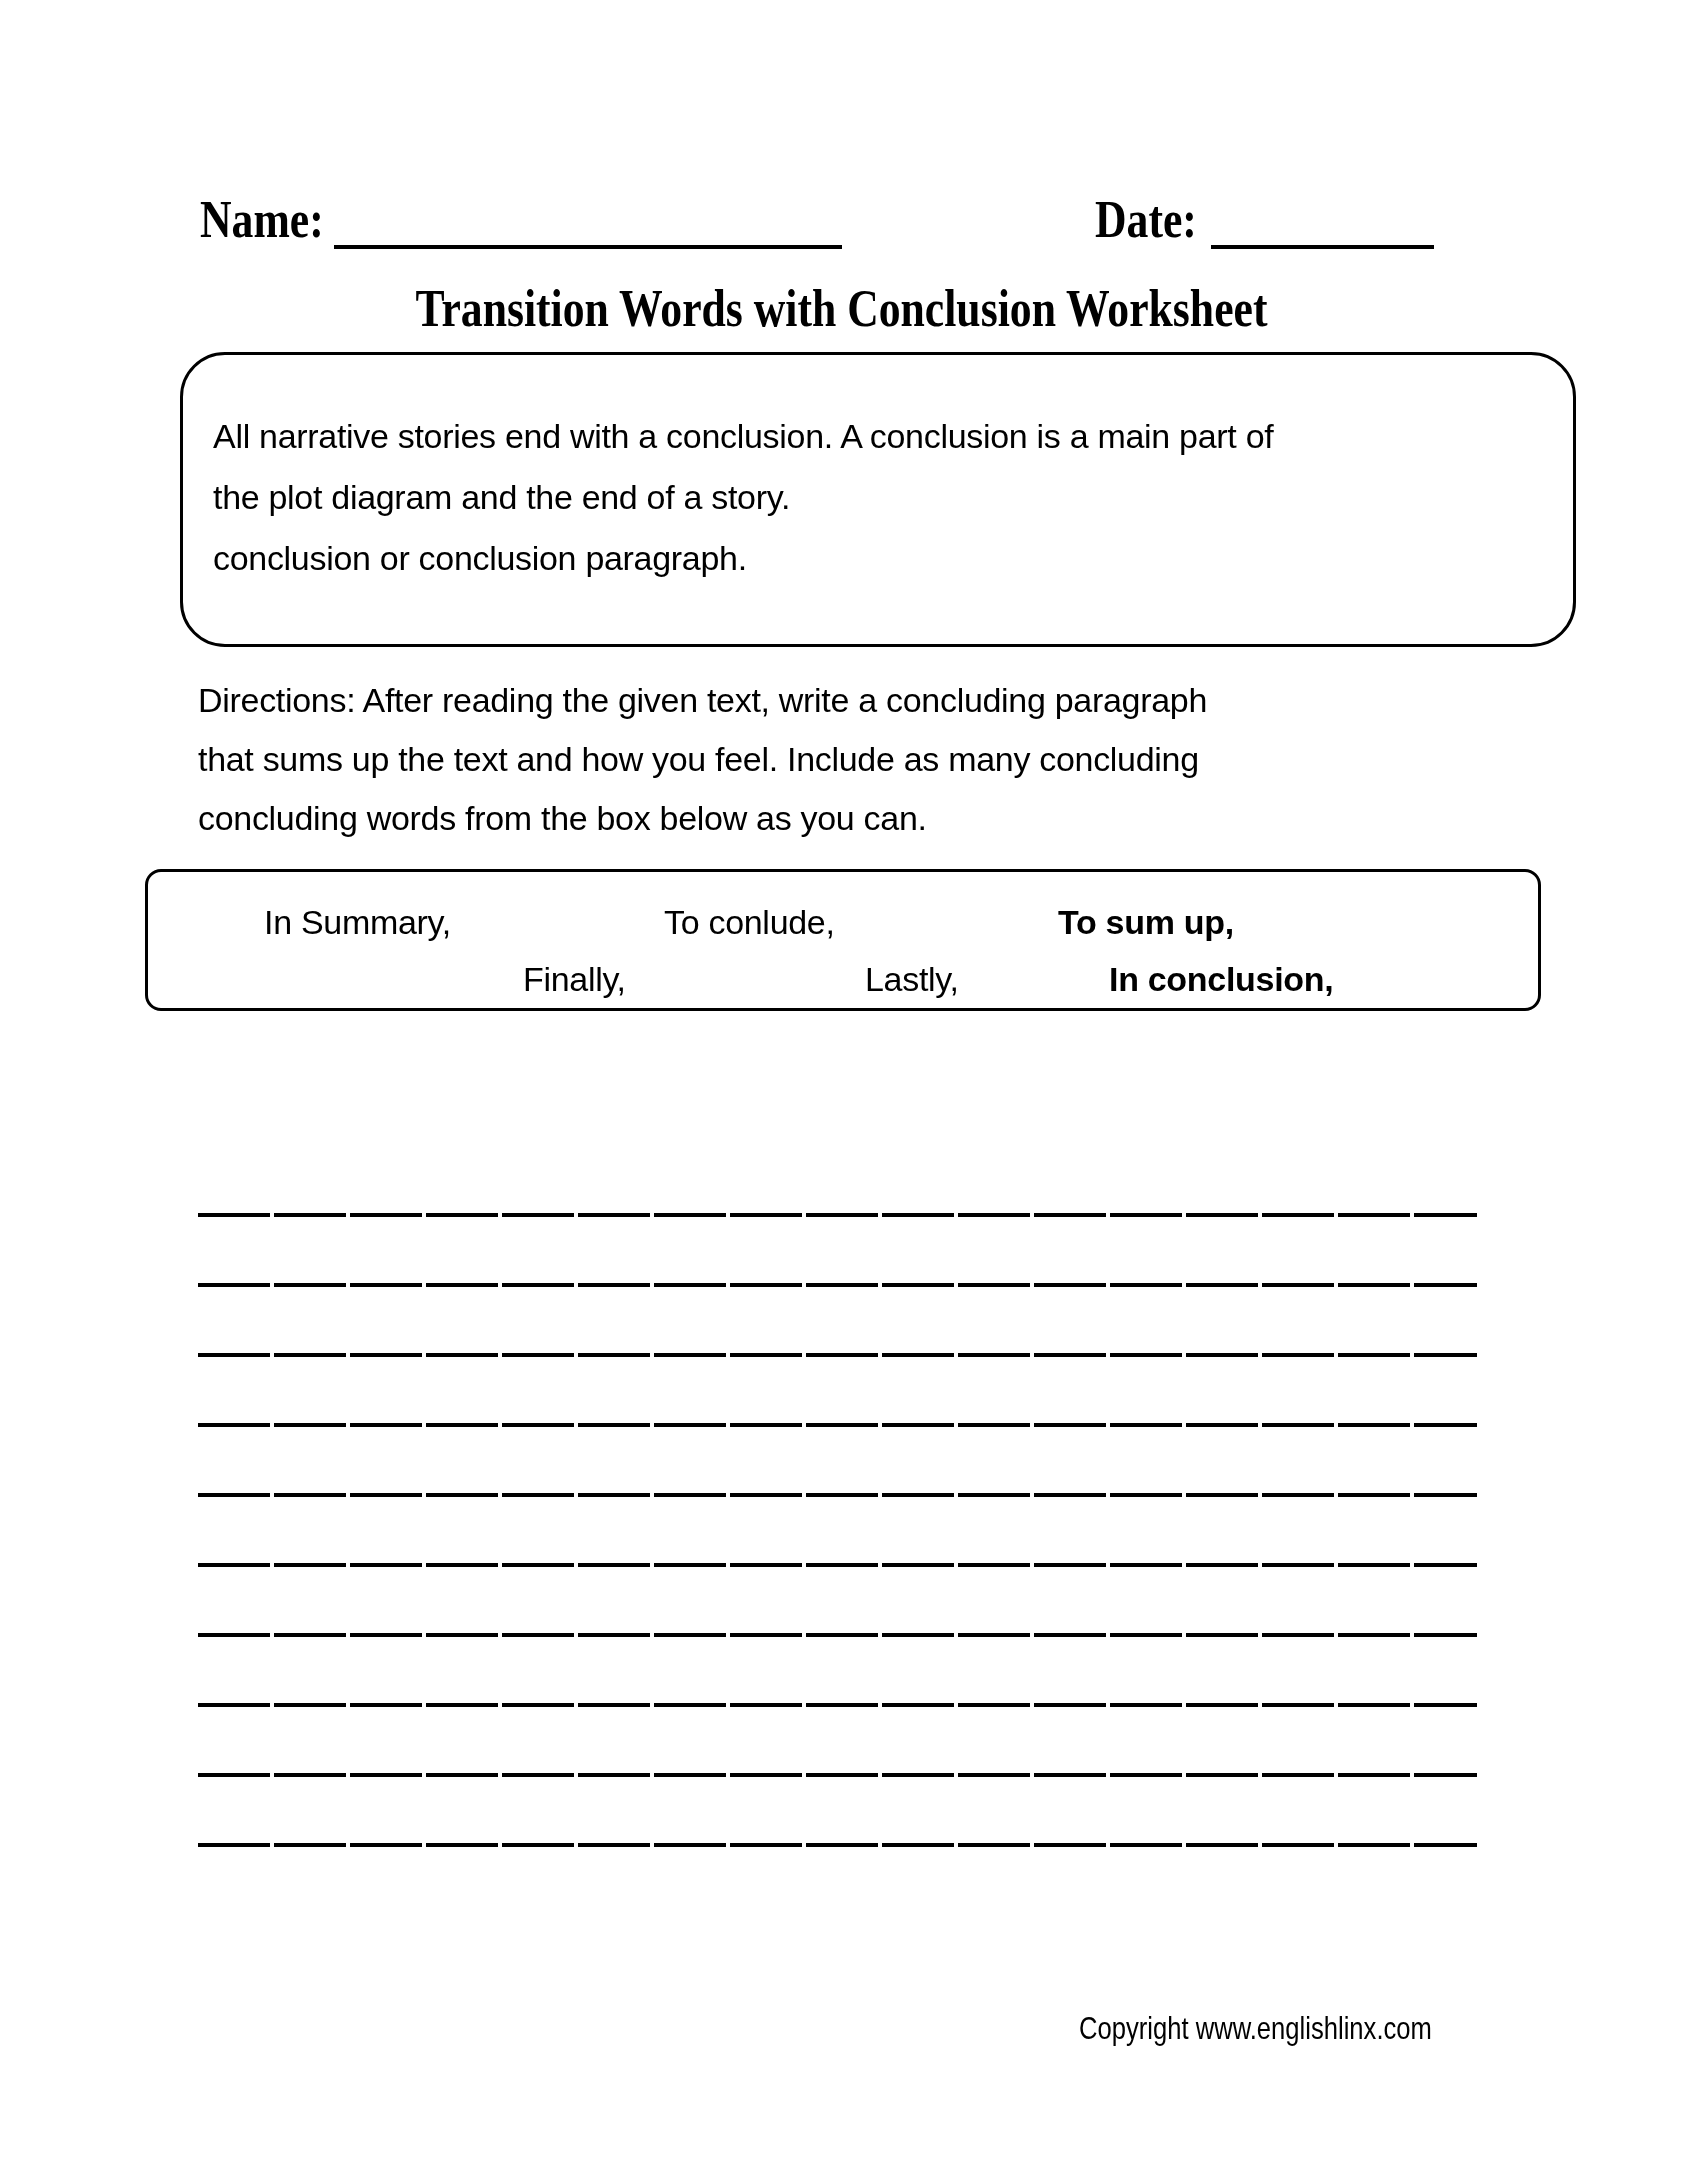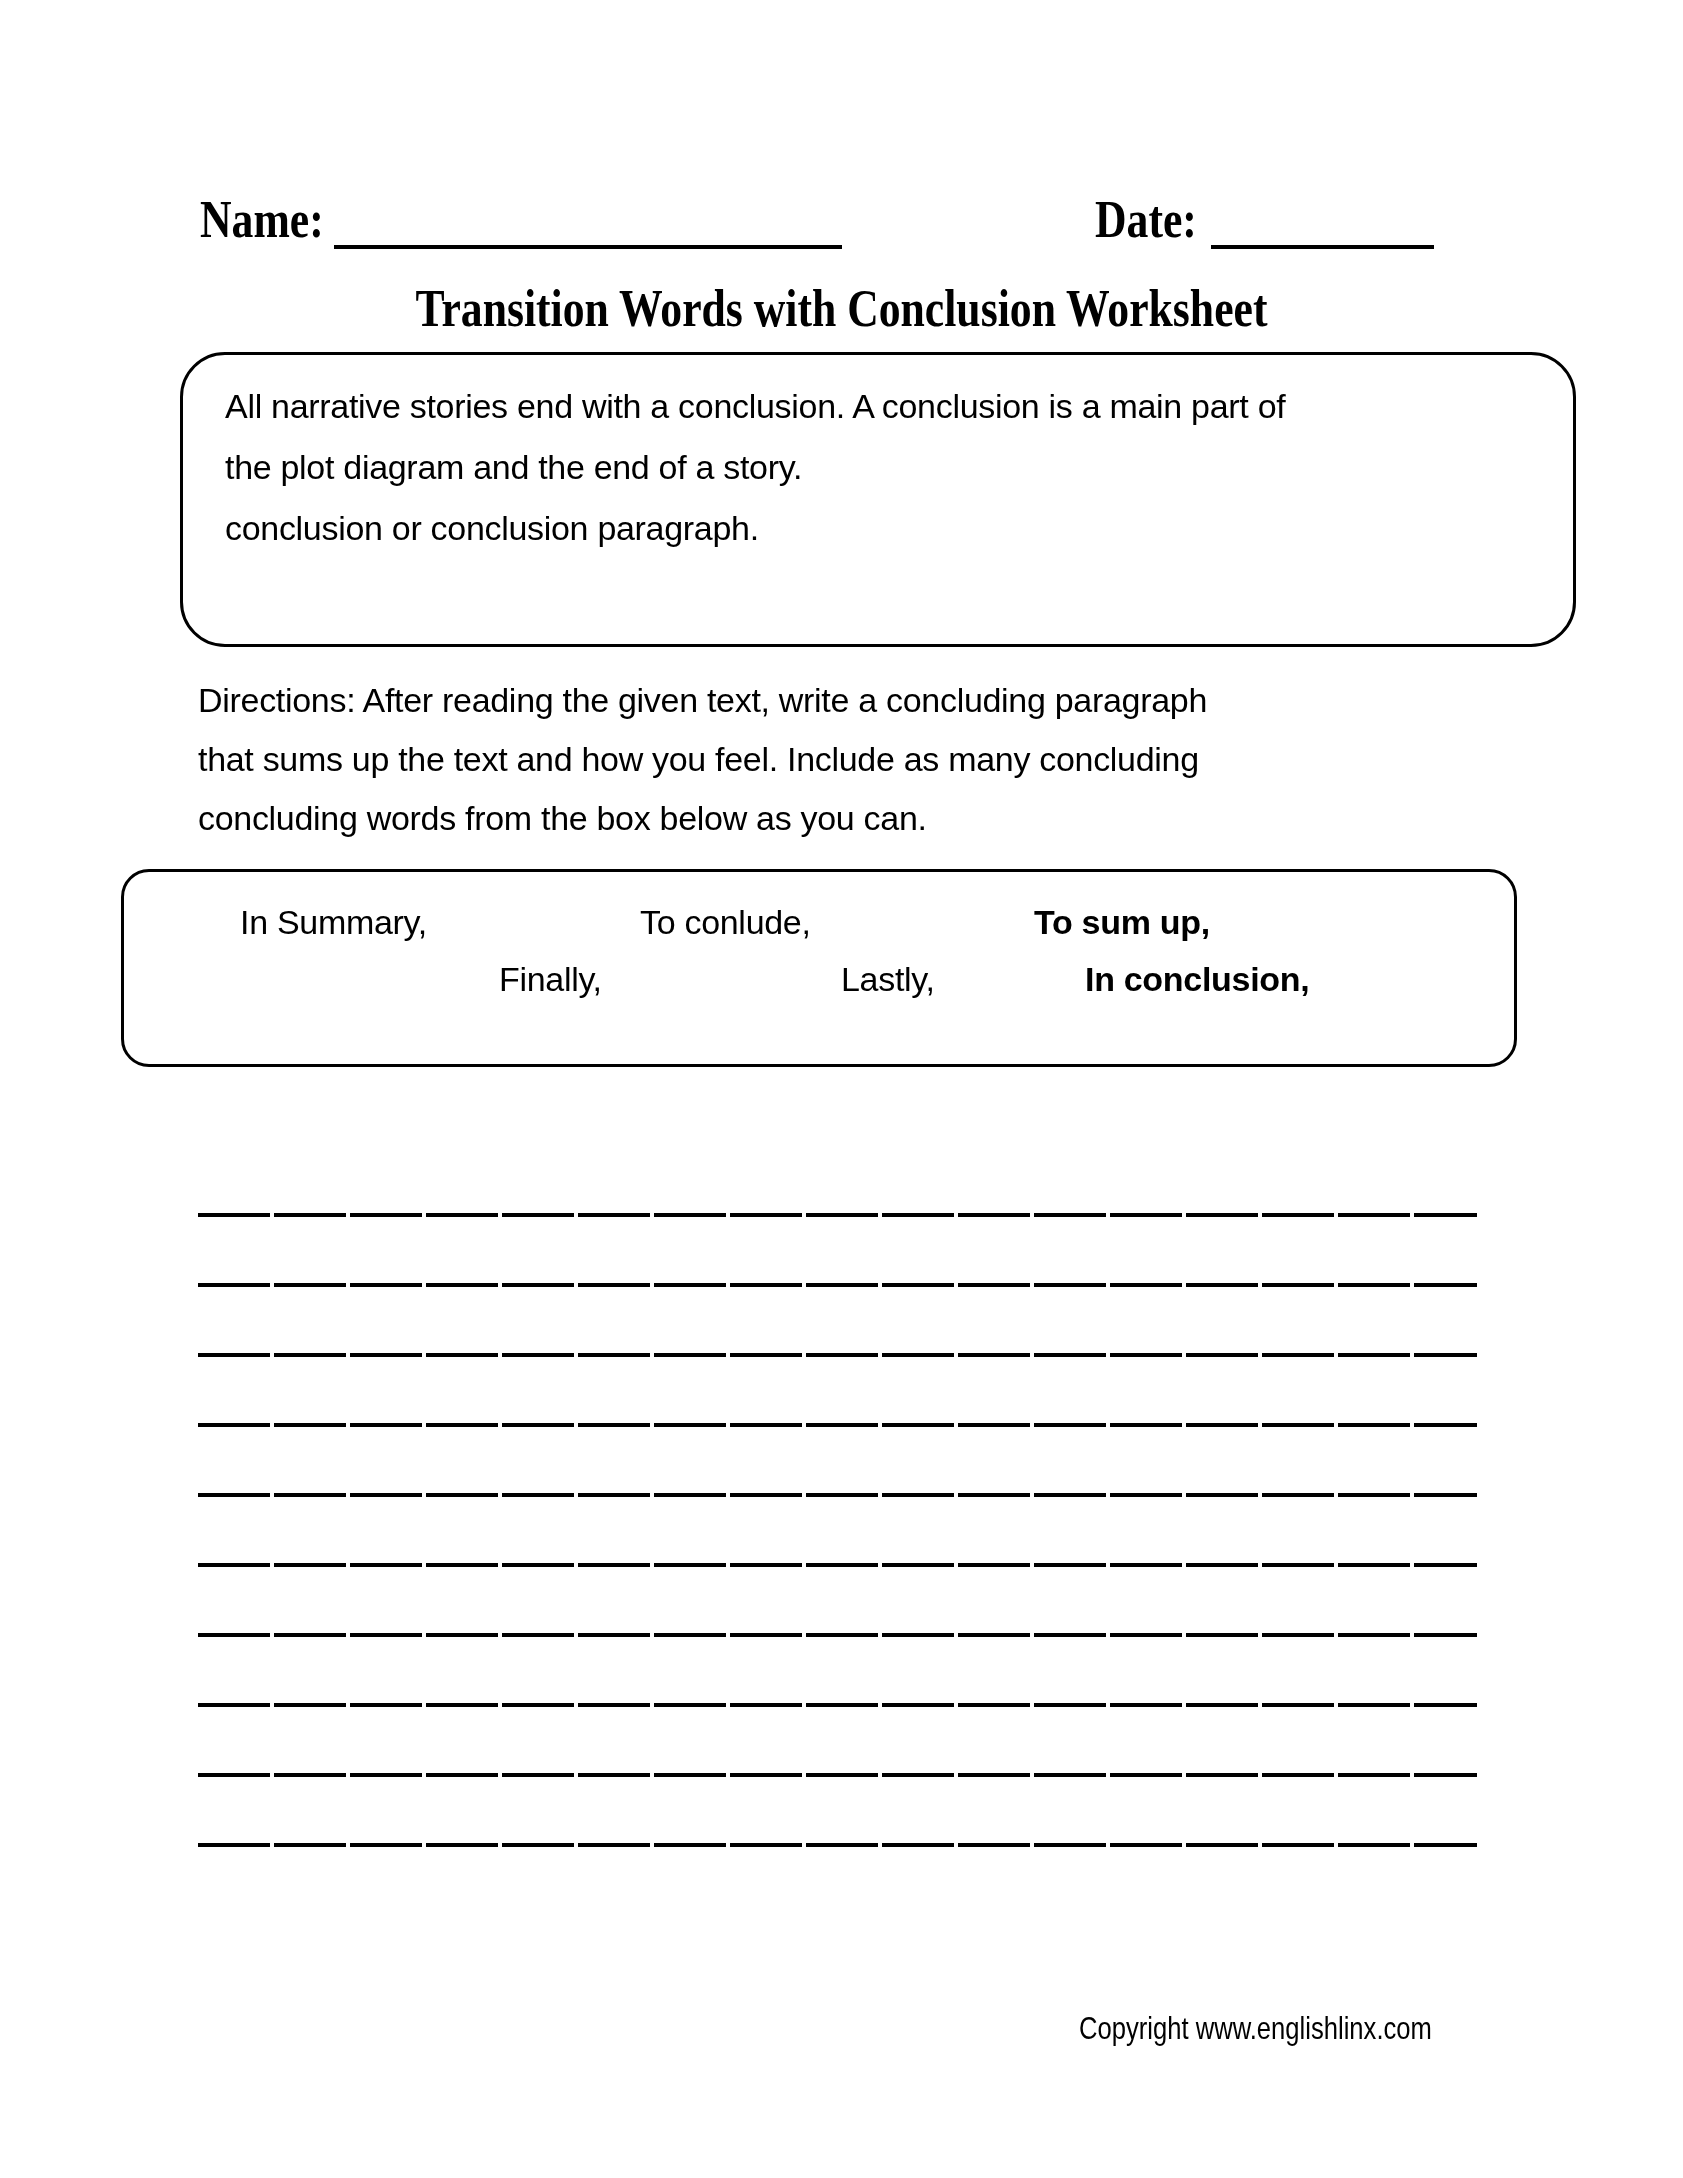--- a/index.html
+++ b/index.html
@@ -44,39 +44,40 @@
 
   
   #info-box {
     left: 180px; top: 352px;
     width: 1396px; height: 295px;
     border: 3px solid #000;
     border-radius: 45px;
     box-sizing: border-box;
   }
   #info-box .box-text {
-    padding: 21px 26px 0 42px;
+    padding: 21px 26px 0 30px;
+    margin-top: 30px;
   }
   .body-line {
     font-size: 34px;
     line-height: 61px;
     letter-spacing: -0.3px;
     white-space: nowrap;
   }
 
   
   #directions { left: 198px; top: 671px; width: 1327px; }
   #directions .body-line { line-height: 59px; }
 
   
   #word-bank-box {
-    left: 121px; top: 869px;
-    width: 1396px; height: 198px;
+    left: 145px; top: 869px;
+    width: 1396px; height: 142px;
     border: 3px solid #000;
-    border-radius: 28px;
+    border-radius: 16px;
     box-sizing: border-box;
   }
   .wb-item {
     position: absolute;
     font-size: 34px;
     line-height: 59px;
     letter-spacing: -0.3px;
     white-space: nowrap;
   }
   .wb0 { left: 116px;  top: 21px; }

